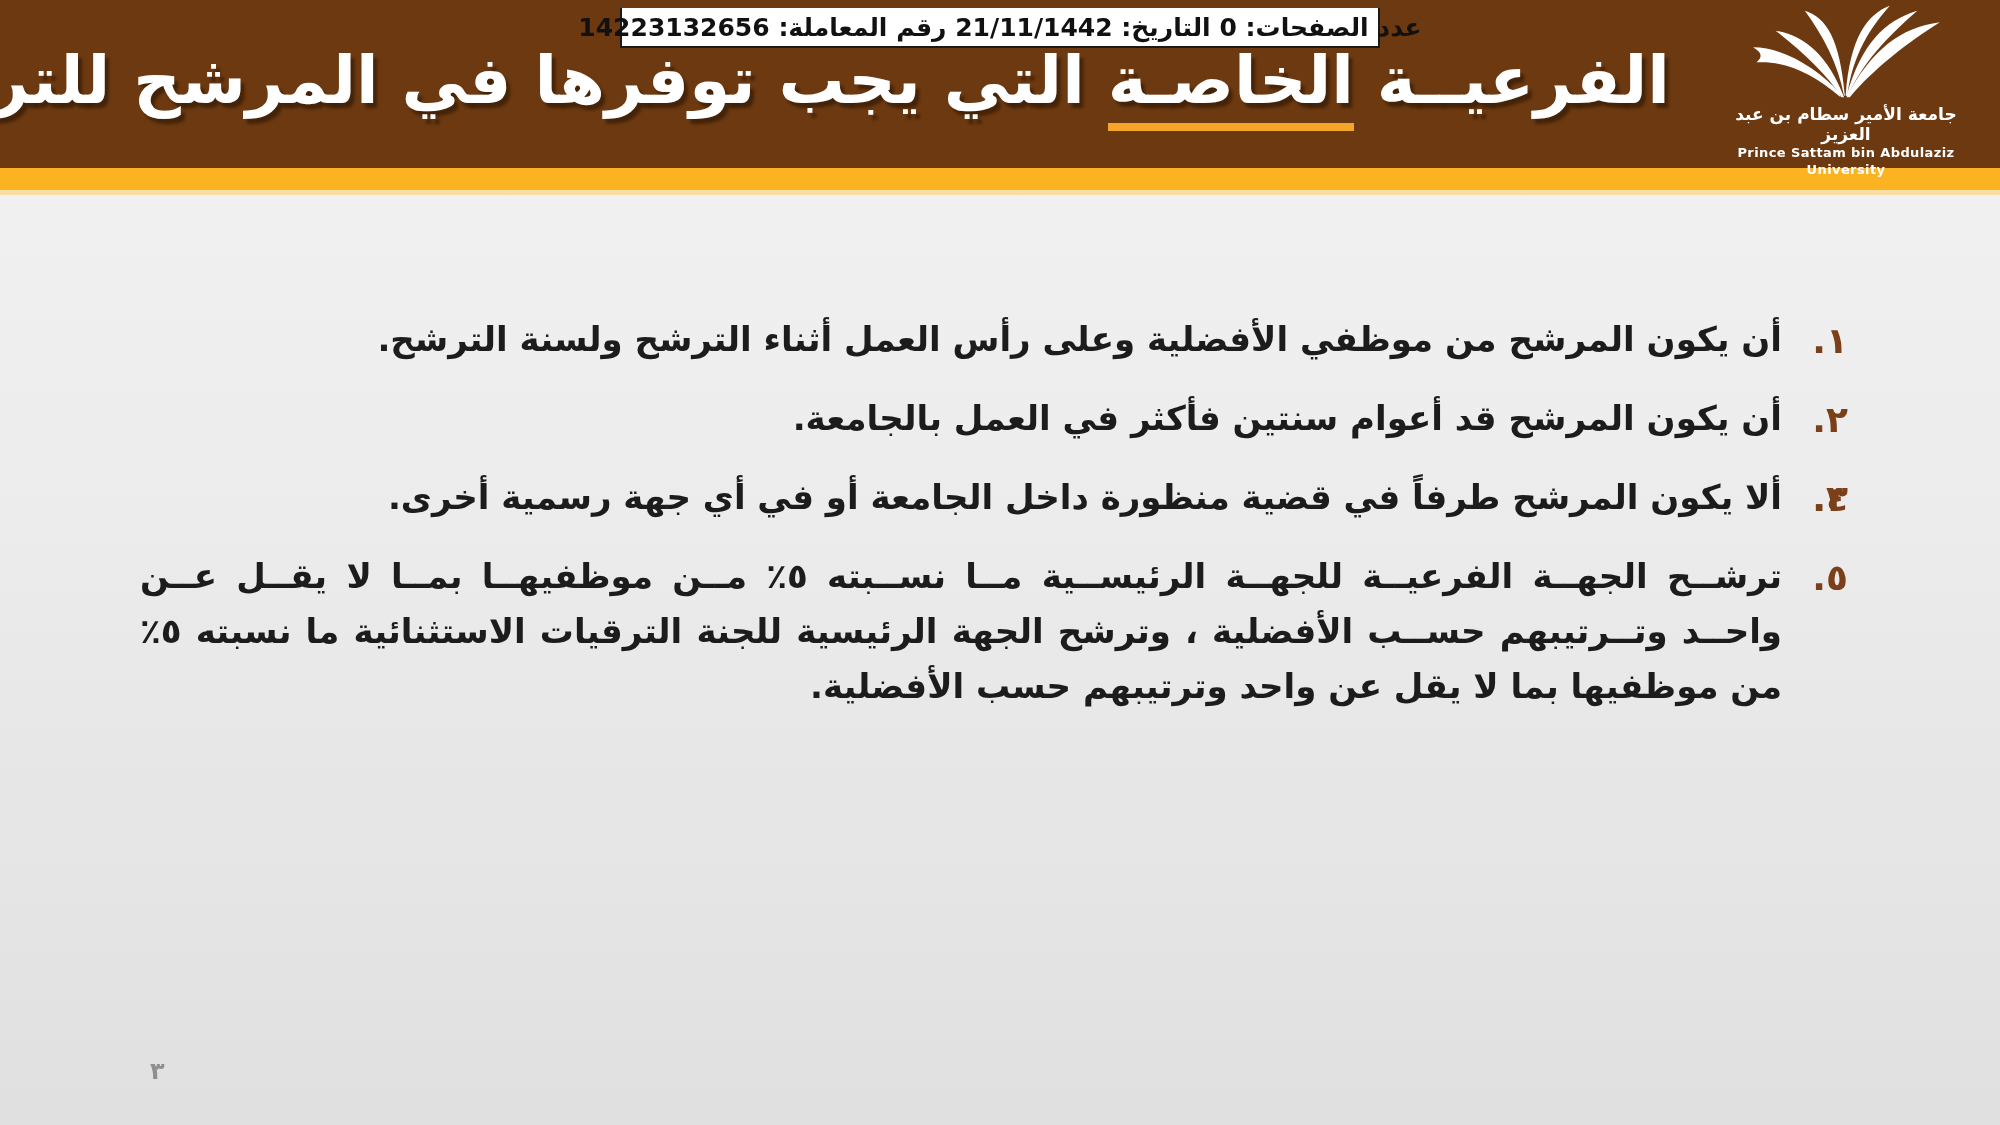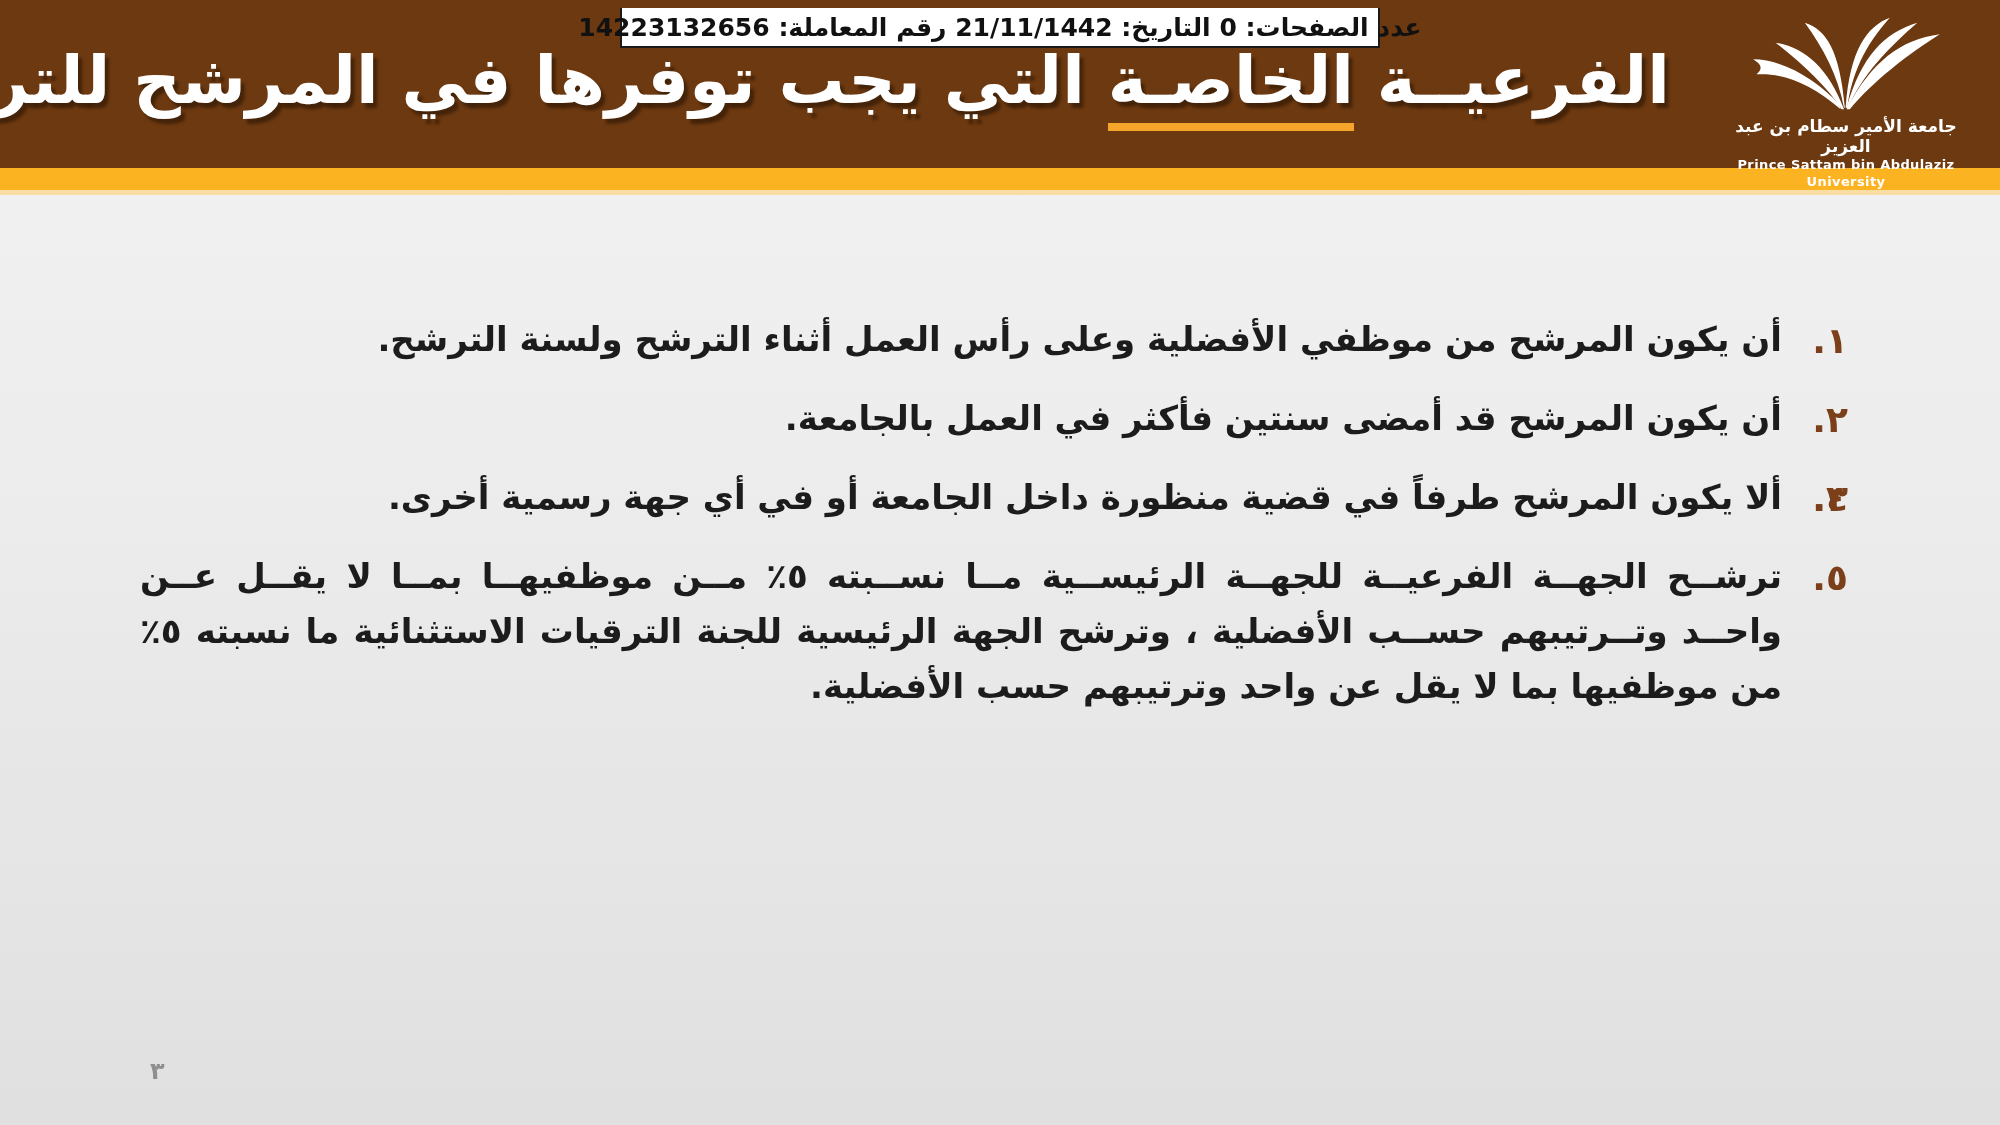--- a/index.html
+++ b/index.html
@@ -57,21 +57,21 @@
     z-index: 2;
   }
   .title .underlined {
     display: inline-block;
     border-bottom: 8px solid #f5a52a;
     padding-bottom: 4px;
   }
 
   
   .logo {
-    position: absolute; top: 16px; right: 24px;
+    position: absolute; top: 4px; right: 24px;
     width: 260px;
     text-align: center;
     color: #ffffff;
     z-index: 3;
   }
   .logo svg { width: 235px; height: 100px; display: block; margin: 0 auto; }
   .logo-ar { font-size: 17px; font-weight: bold; line-height: 1.2; }
   .logo-en { font-size: 13px; font-weight: bold; line-height: 1.3; letter-spacing: 0.4px; }
 
   
@@ -136,21 +136,21 @@
   </div>
 
   <div class="content">
     <ol class="rules">
       <li>
         <span class="num">١.</span>
         <span>أن يكون المرشح من موظفي الأفضلية وعلى رأس العمل أثناء الترشح ولسنة الترشح.</span>
       </li>
       <li>
         <span class="num">٢.</span>
-        <span>أن يكون المرشح قد أمضى سنتين فأكثر في العمل بالجامعة.</span>
+        <span>أن يكون المرشح قد أعوام سنتين فأكثر في العمل بالجامعة.</span>
       </li>
       <li>
         <span class="num">٣.</span>
       </li>
       <li>
         <span class="num">٤.</span>
         <span>ألا يكون المرشح طرفاً في قضية منظورة داخل الجامعة أو في أي جهة رسمية أخرى.</span>
       </li>
       <li>
         <span class="num">٥.</span>

